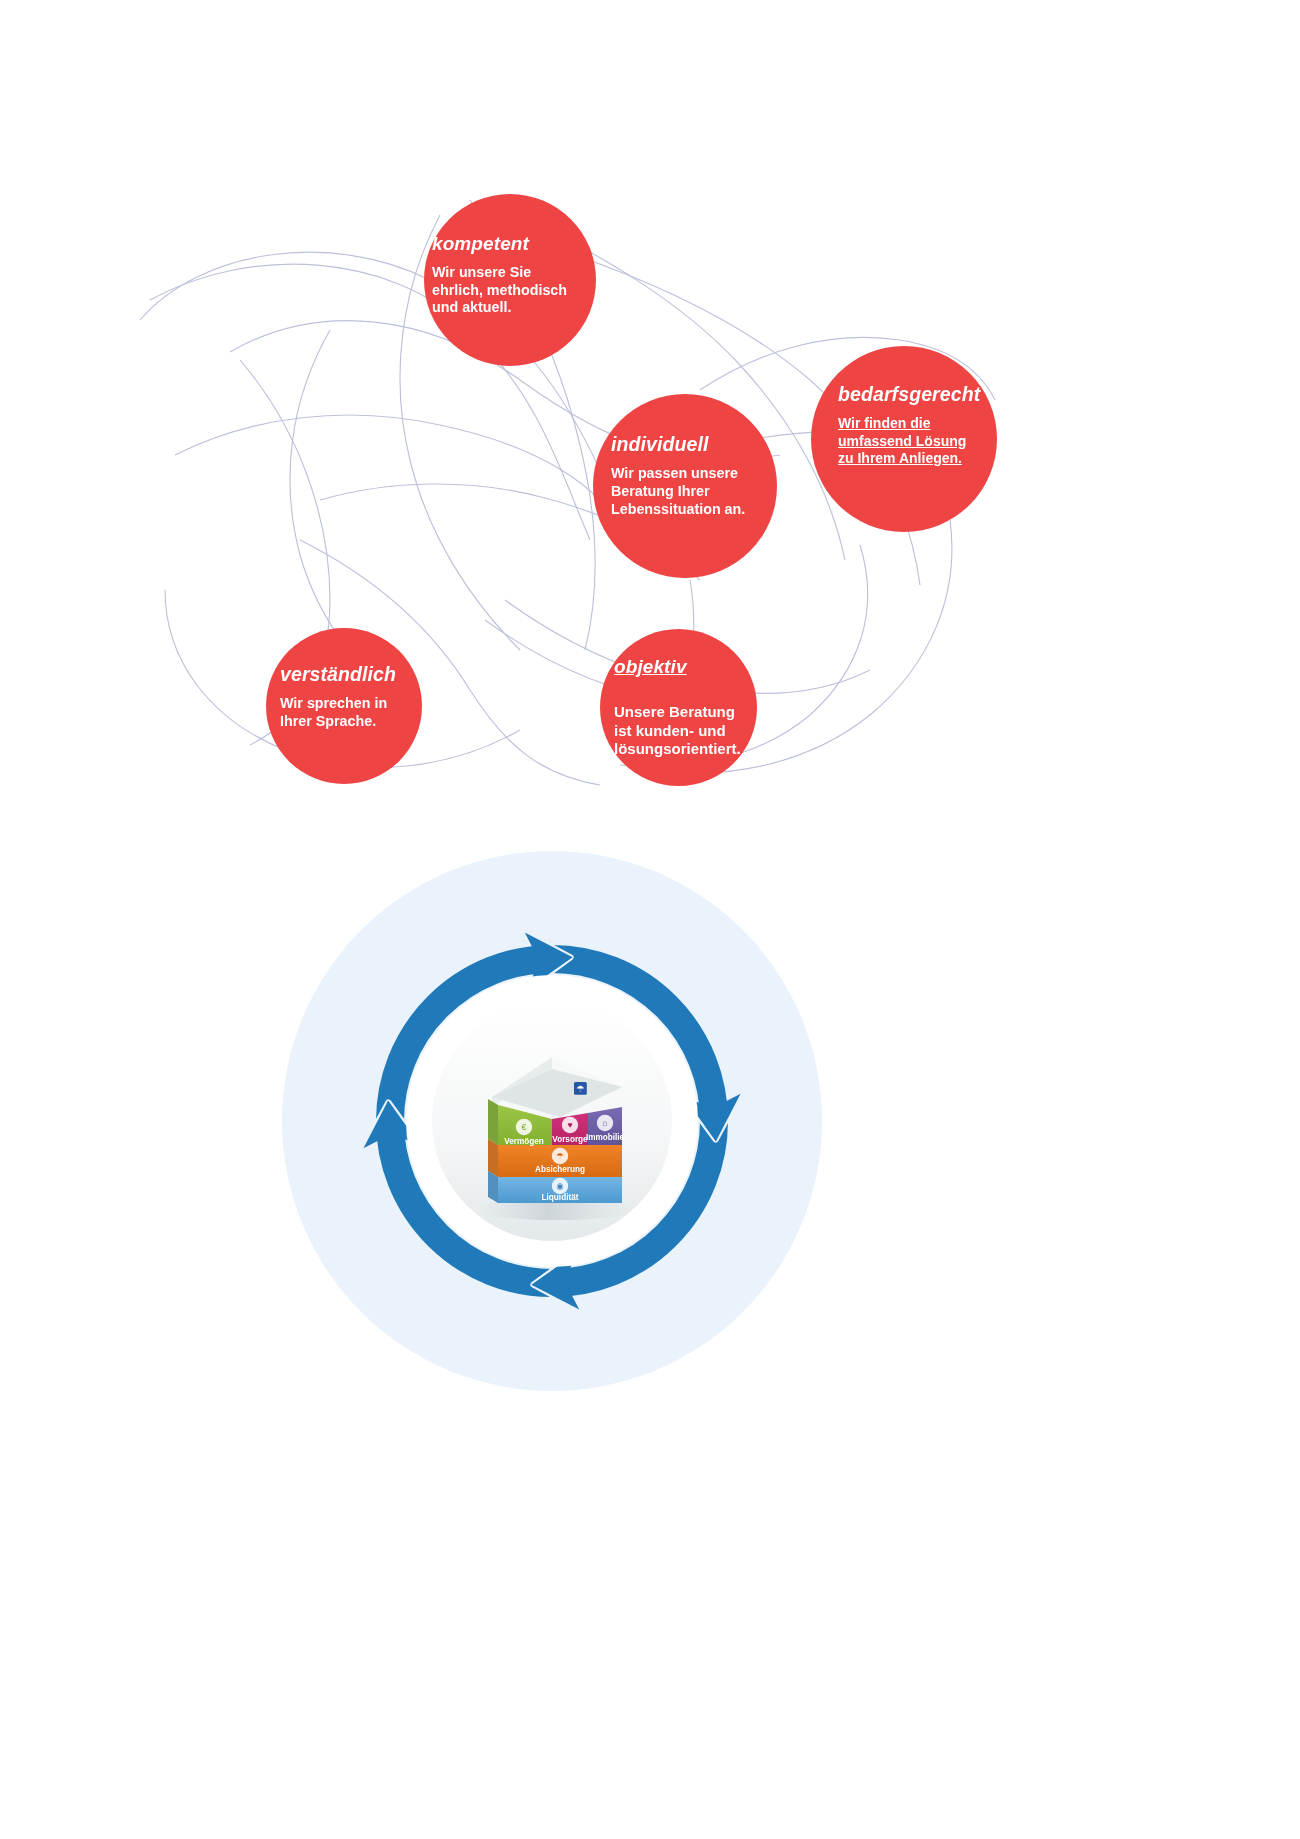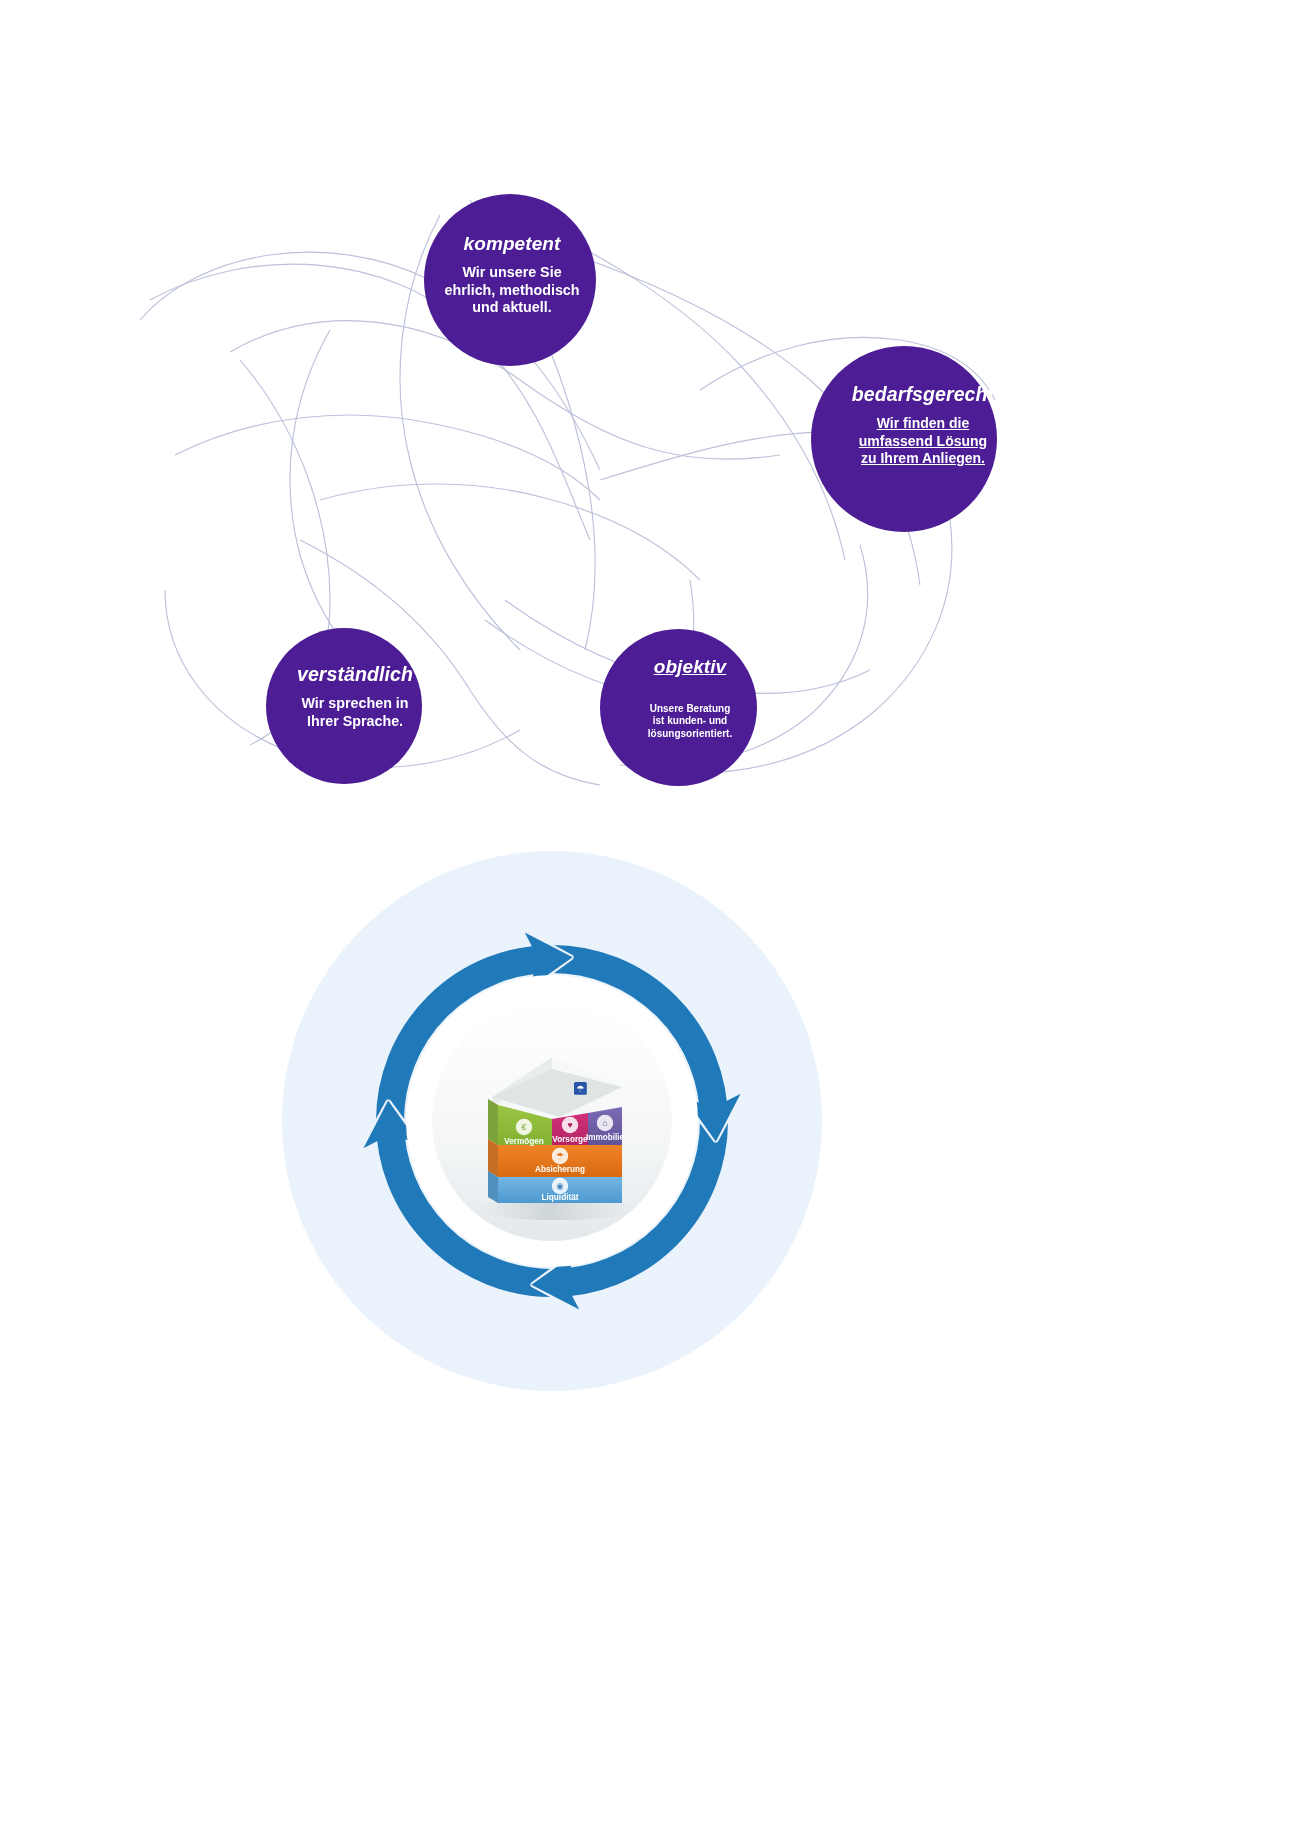--- a/index.html
+++ b/index.html
@@ -6,22 +6,22 @@
   body{width:1300px;height:1839px;position:relative;overflow:hidden;
        font-family:"Liberation Sans","DejaVu Sans",sans-serif;}
 
   #stage{position:absolute;inset:0;width:1300px;height:1839px;}
 
   
   #network{position:absolute;left:0;top:0;width:1300px;height:840px;}
   #net-lines{position:absolute;left:0;top:0;width:1300px;height:840px;}
 
   .bubble{position:absolute;border-radius:50%;
-          background:#4c1d95;color:#ffffff;box-sizing:border-box;
-          display:block;text-align:center;}
+          background:#ef4444;color:#ffffff;box-sizing:border-box;
+          display:block;}
   .bubble .btitle{
       font-style:italic;font-weight:bold;letter-spacing:.1px;
       line-height:1.05;color:#ffffff;display:block;}
   .bubble .bbody{
       font-weight:bold;line-height:1.24;color:#ffffff;display:block;}
 
   
   #b-kompetent{left:424px;top:194px;width:172px;height:172px;}
   #b-kompetent .inner{position:absolute;left:8px;top:40px;width:160px;}
   #b-kompetent .btitle{font-size:19px;margin-bottom:10px;}
@@ -48,21 +48,21 @@
   #b-bedarfsgerecht .bbody{font-size:14px;text-decoration:underline;}
 
   #b-verstaendlich{left:266px;top:628px;width:156px;height:156px;}
   #b-verstaendlich .inner{position:absolute;left:14px;top:36px;width:150px;}
   #b-verstaendlich .btitle{font-size:19.5px;margin-bottom:11px;}
   #b-verstaendlich .bbody{font-size:14.3px;}
 
   #b-objektiv{left:600px;top:629px;width:157px;height:157px;}
   #b-objektiv .inner{position:absolute;left:14px;top:28px;width:152px;}
   #b-objektiv .btitle{font-size:19px;margin-bottom:26px;text-decoration:underline;}
-  #b-objektiv .bbody{font-size:10px;}
+  #b-objektiv .bbody{font-size:15px;}
 
   
   #emblem{position:absolute;left:282px;top:851px;width:540px;height:540px;}
   #emblem-halo{position:absolute;left:0;top:0;width:540px;height:540px;
                border-radius:50%;background:#eaf3fb;}
   #emblem-svg{position:absolute;left:0;top:0;width:540px;height:540px;}
 
   
   #cube-photo{position:absolute;left:150px;top:150px;width:240px;height:240px;
               border-radius:50%;background:#ffffff;overflow:hidden;}
@@ -106,20 +106,28 @@
       <div class="inner">
         <span class="btitle">kompetent</span>
         <span class="bbody">Wir unsere Sie</span>
         <span class="bbody">ehrlich, methodisch</span>
         <span class="bbody">und aktuell.</span>
       </div>
     </div>
 
 
 
+    <div class="bubble" id="b-individuell">
+      <div class="inner">
+        <span class="btitle">individuell</span>
+        <span class="bbody">Wir passen unsere</span>
+        <span class="bbody">Beratung Ihrer</span>
+        <span class="bbody">Lebenssituation an.</span>
+      </div>
+    </div>
 
     <div class="bubble" id="b-bedarfsgerecht">
       <div class="inner">
         <span class="btitle">bedarfsgerecht</span>
         <span class="bbody">Wir finden die</span>
         <span class="bbody">umfassend Lösung</span>
         <span class="bbody">zu Ihrem Anliegen.</span>
       </div>
     </div>
 

